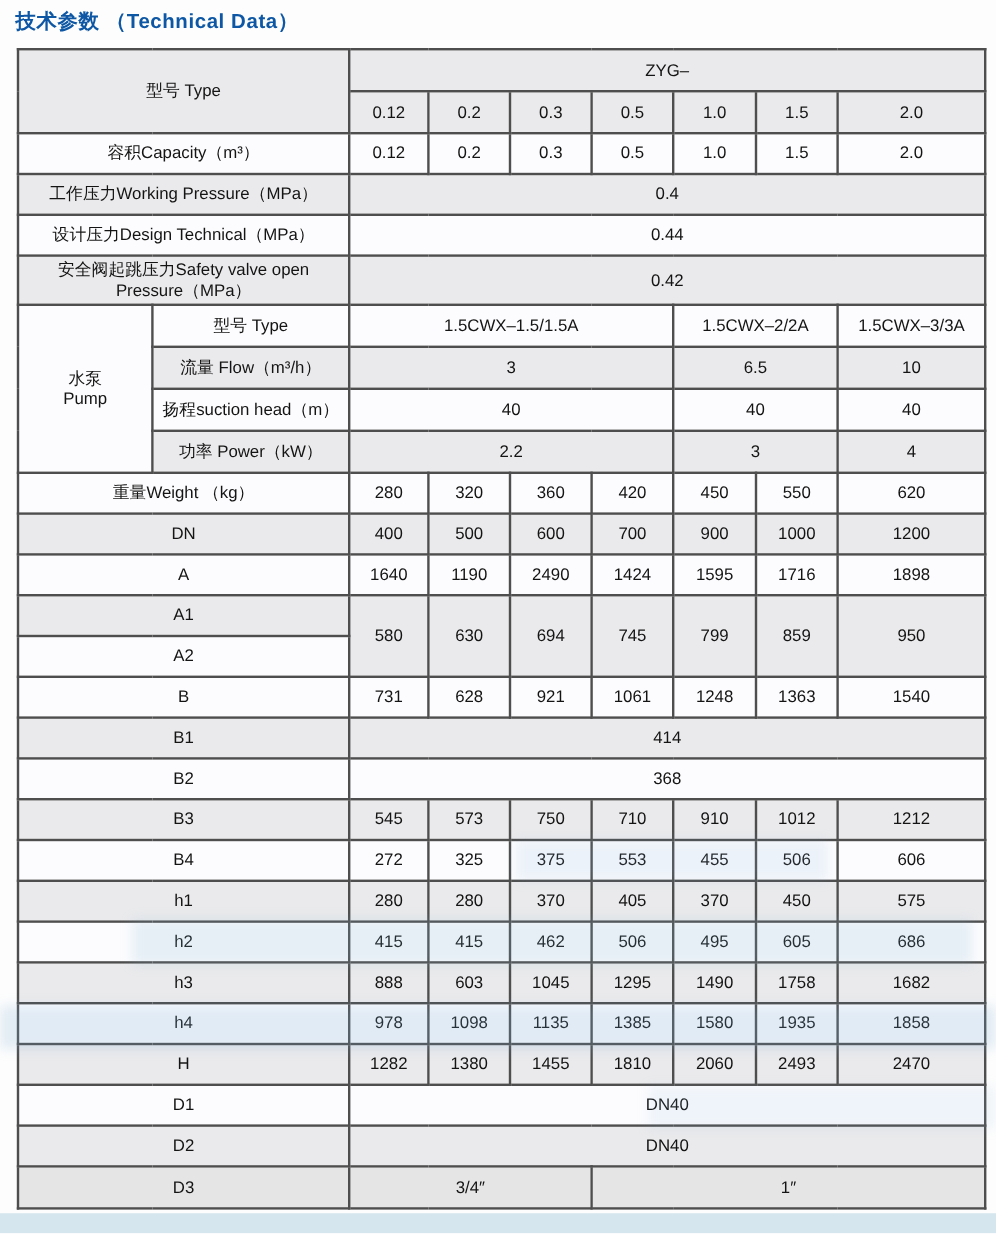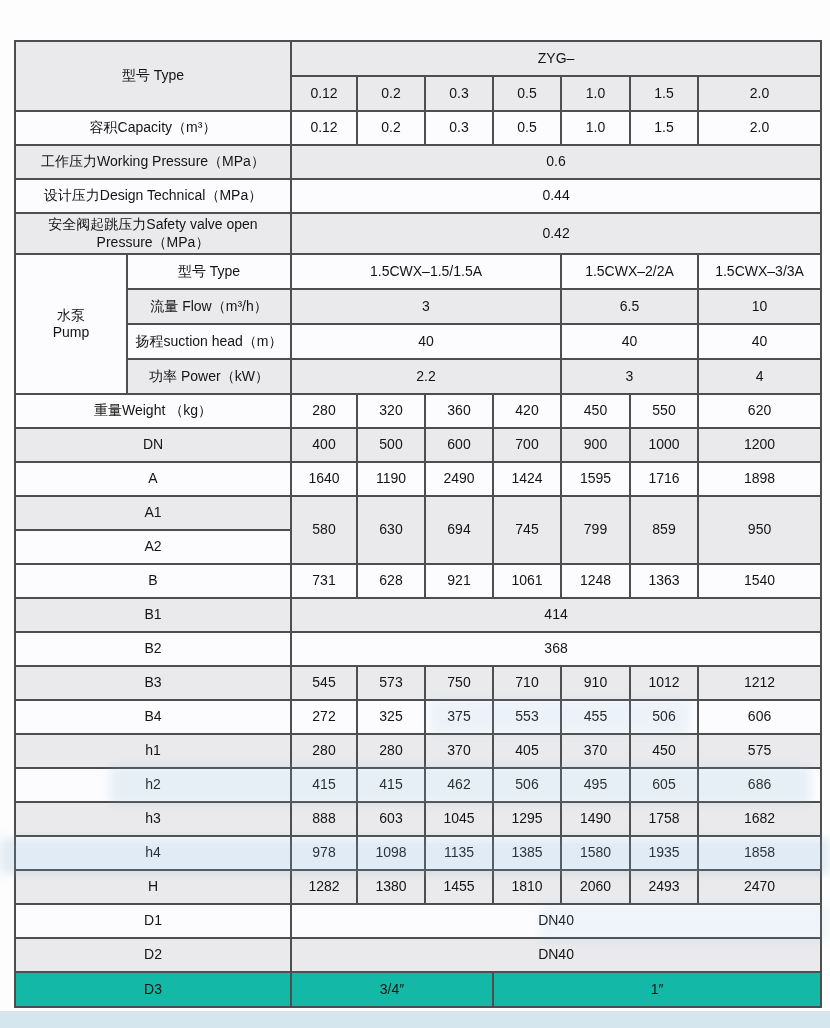--- a/index.html
+++ b/index.html
@@ -16,39 +16,40 @@
     border-collapse:collapse;table-layout:fixed;
   }
   table.tech td{
     border:2px solid #4e4e4e;
     font-size:14px;color:#141414;text-align:center;
     padding:2px 4px;vertical-align:middle;line-height:1.25;
     overflow:hidden;
   }
   .gray{background:#eaeaec;}
   .white{background:#fcfcfe;}
-  .bluerow{background:#14b8a6;}
+  .bluerow{background:#e5e5e5;}
   .left{text-align:left;padding-left:8px;}
   .h35{height:35px}.h34{height:34px}.h40{height:40px}
   
   .wm{position:absolute;pointer-events:none;filter:blur(5px);}
   .wm1{top:766px;left:110px;width:700px;height:38px;background:rgba(125,175,210,.17);}
   .wm2{top:838px;left:0px;width:830px;height:36px;background:rgba(120,170,210,.20);}
   .wm3{top:700px;left:430px;width:260px;height:34px;background:rgba(130,180,215,.13);}
   .wm4{top:905px;left:540px;width:290px;height:36px;background:rgba(130,180,215,.10);}
   .bottom-band{
     position:absolute;left:0;top:1011px;width:830px;height:17px;
     background:#d6e6ee;
   }
 </style>
 </head>
 <body>
 
 <div class="page">
 
+  <div class="page-title">技术参数 （Technical Data）</div>
 
   <table class="tech">
     <colgroup>
       <col style="width:112px">
         <col style="width:164px">
       <col style="width:66px">
         <col style="width:68px">
         <col style="width:68px">
       <col style="width:68px">
         <col style="width:69px">
@@ -77,21 +78,21 @@
       <td class="white">0.2</td>
       <td class="white">0.3</td>
       <td class="white">0.5</td>
       <td class="white">1.0</td>
       <td class="white">1.5</td>
       <td class="white">2.0</td>
     </tr>
 
     <tr class="h34">
       <td class="gray left" colspan="2">工作压力Working Pressure（MPa）</td>
-      <td class="gray" colspan="7">0.6</td>
+      <td class="gray" colspan="7">0.4</td>
     </tr>
 
     <tr class="h34">
       <td class="white left" colspan="2">设计压力Design Technical（MPa）</td>
       <td class="white" colspan="7">0.44</td>
     </tr>
 
     <tr class="h40">
       <td class="gray left" colspan="2">安全阀起跳压力Safety valve open Pressure（MPa）</td>
       <td class="gray" colspan="7">0.42</td>

